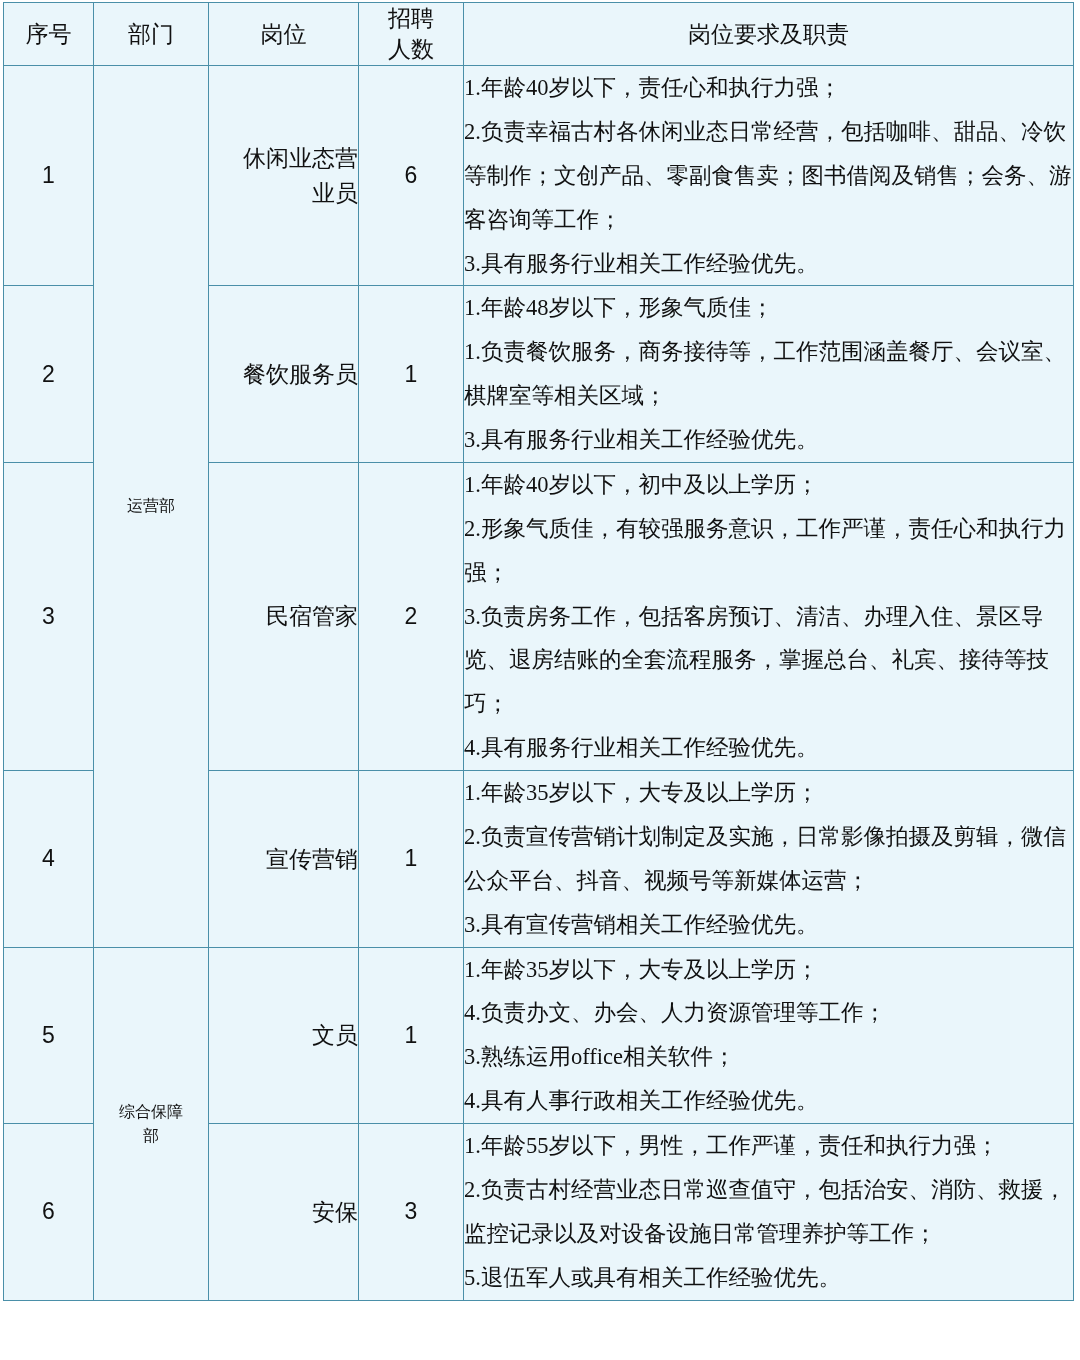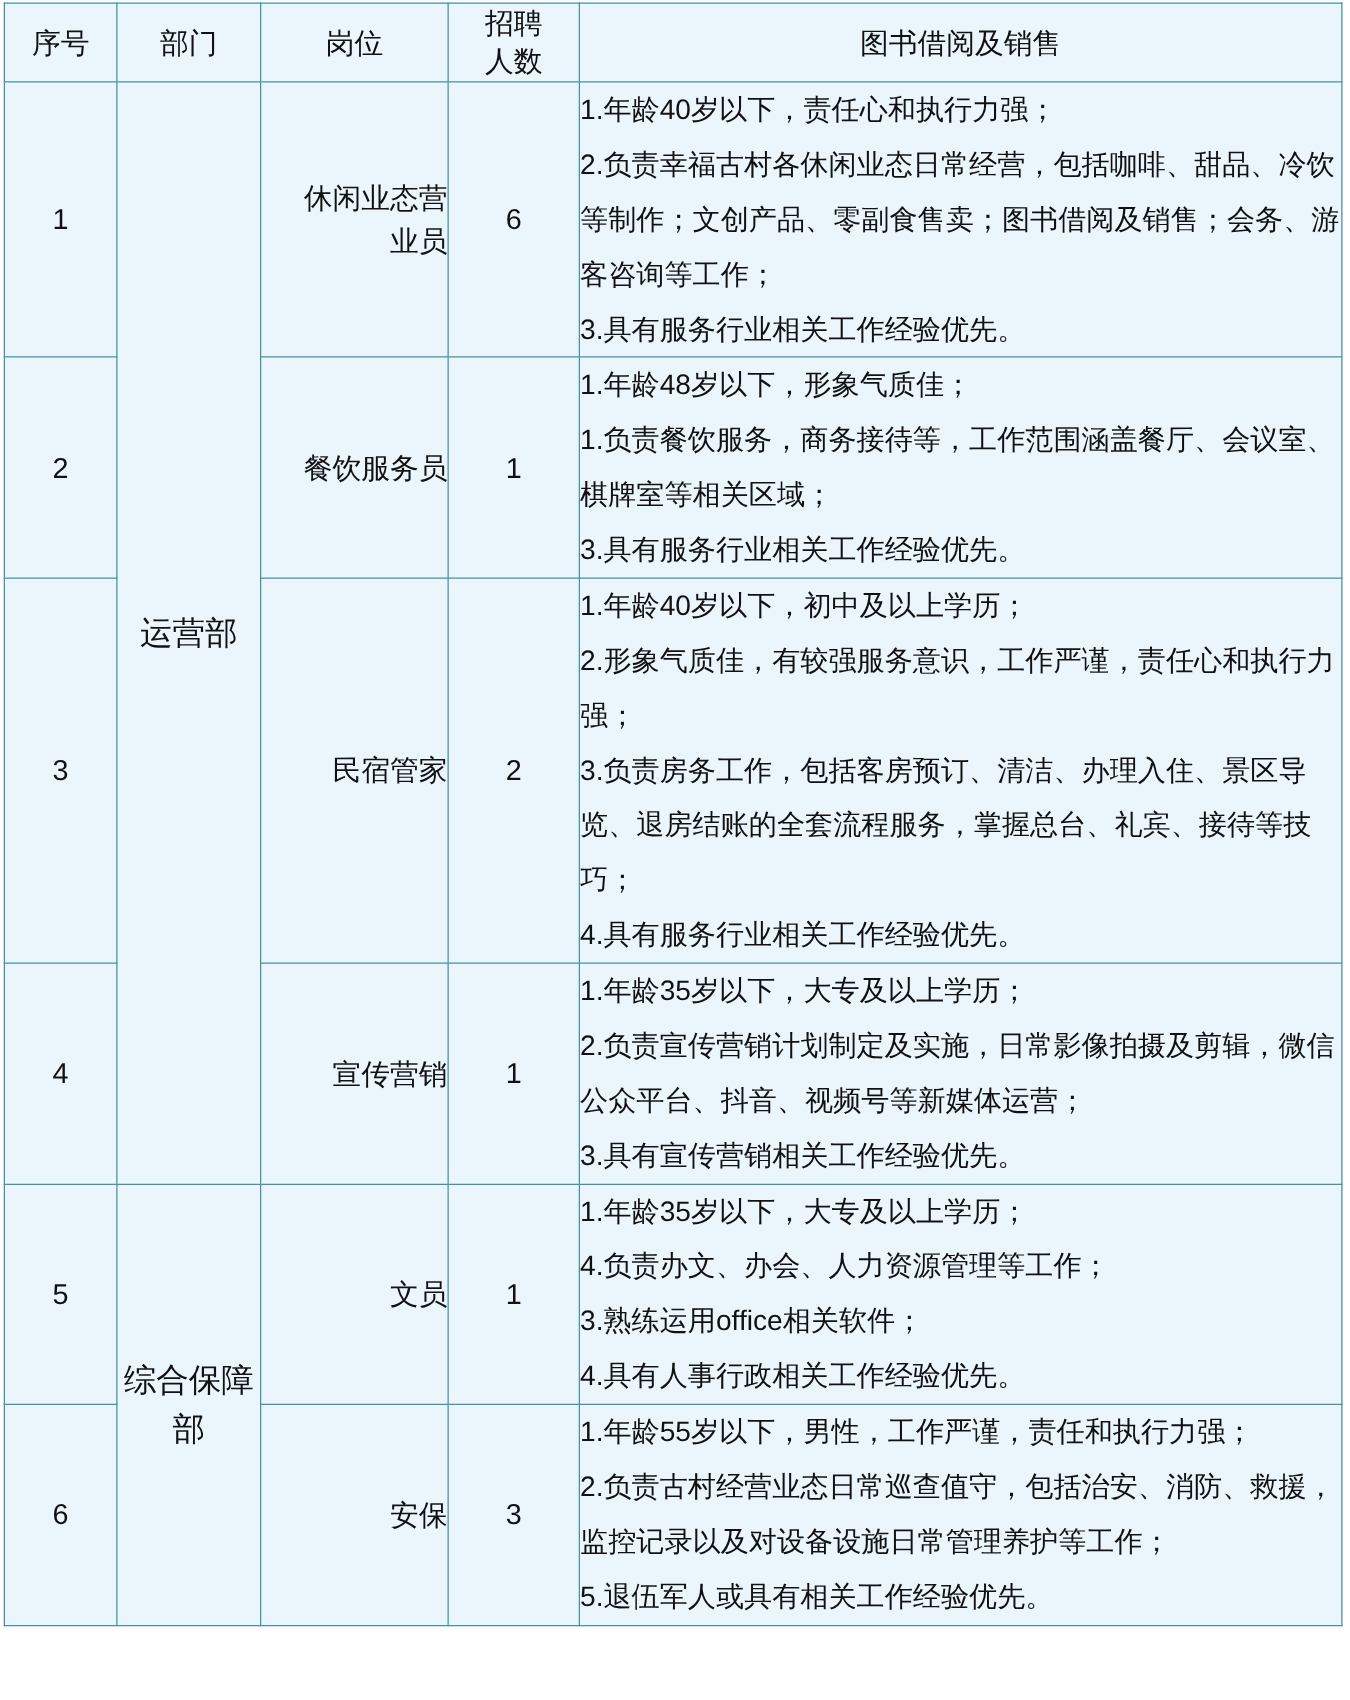--- a/index.html
+++ b/index.html
@@ -59,24 +59,24 @@
     color: #111;
     padding: 6px 10px;
   }
   .cell-req {
     text-align: left;
     font-size: 22.5px;
     line-height: 1.95;
     color: #111;
     padding: 10px 14px 10px 16px;
   }
-  .cell-req div { white-space: normal; }
+  .cell-req div { white-space: normal; font-family: Liberation Serif, serif; }
   .dept-label {
     text-align: center;
-    font-size: 26px;
+    font-size: 16px;
     line-height: 1.5;
     color: #111;
     padding: 4px 12px;
   }
 </style>
 </head>
 <body>
 
 <div class="sheet">
   <table class="job-table">
@@ -89,21 +89,21 @@
     </colgroup>
     <thead>
       <tr>
         <td>序号</td>
         <td>部门</td>
         <td>岗位</td>
         <td>
           <div>招聘</div>
           <div>人数</div>
         </td>
-        <td>图书借阅及销售</td>
+        <td>岗位要求及职责</td>
       </tr>
     </thead>
     <tbody>
 
       <tr>
         <td class="cell-center">1</td>
         <td class="dept-label" rowspan="4">运营部</td>
         <td class="cell-post">
           <div>休闲业态营</div>
           <div>业员</div>

